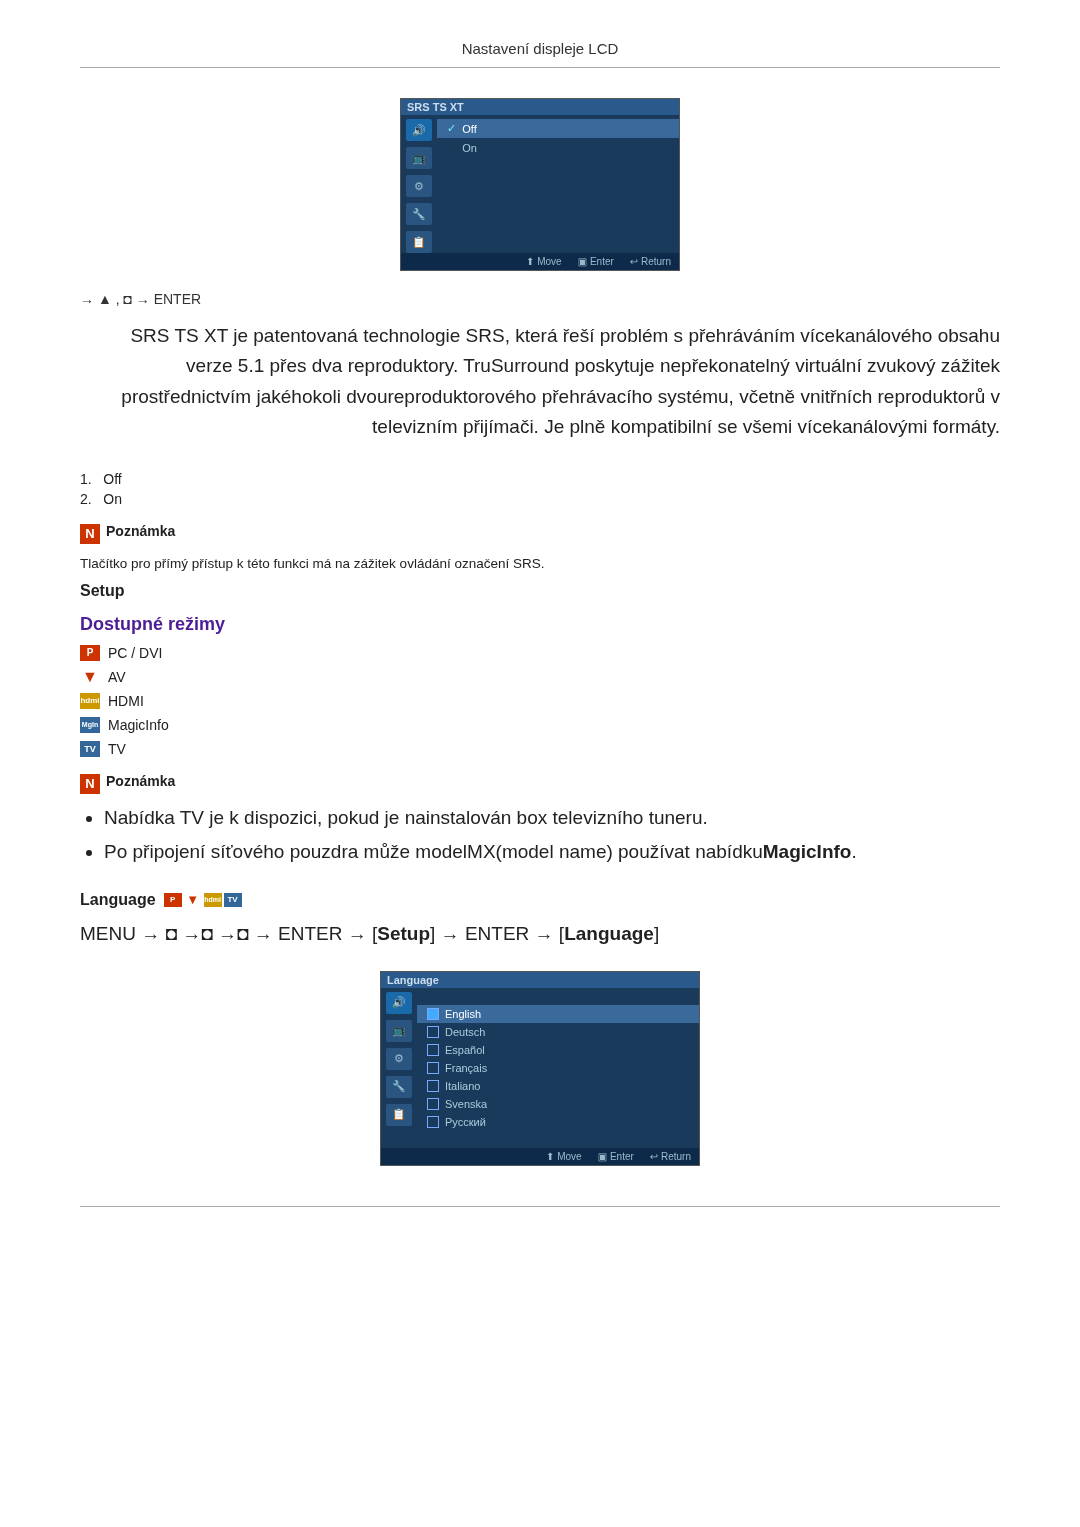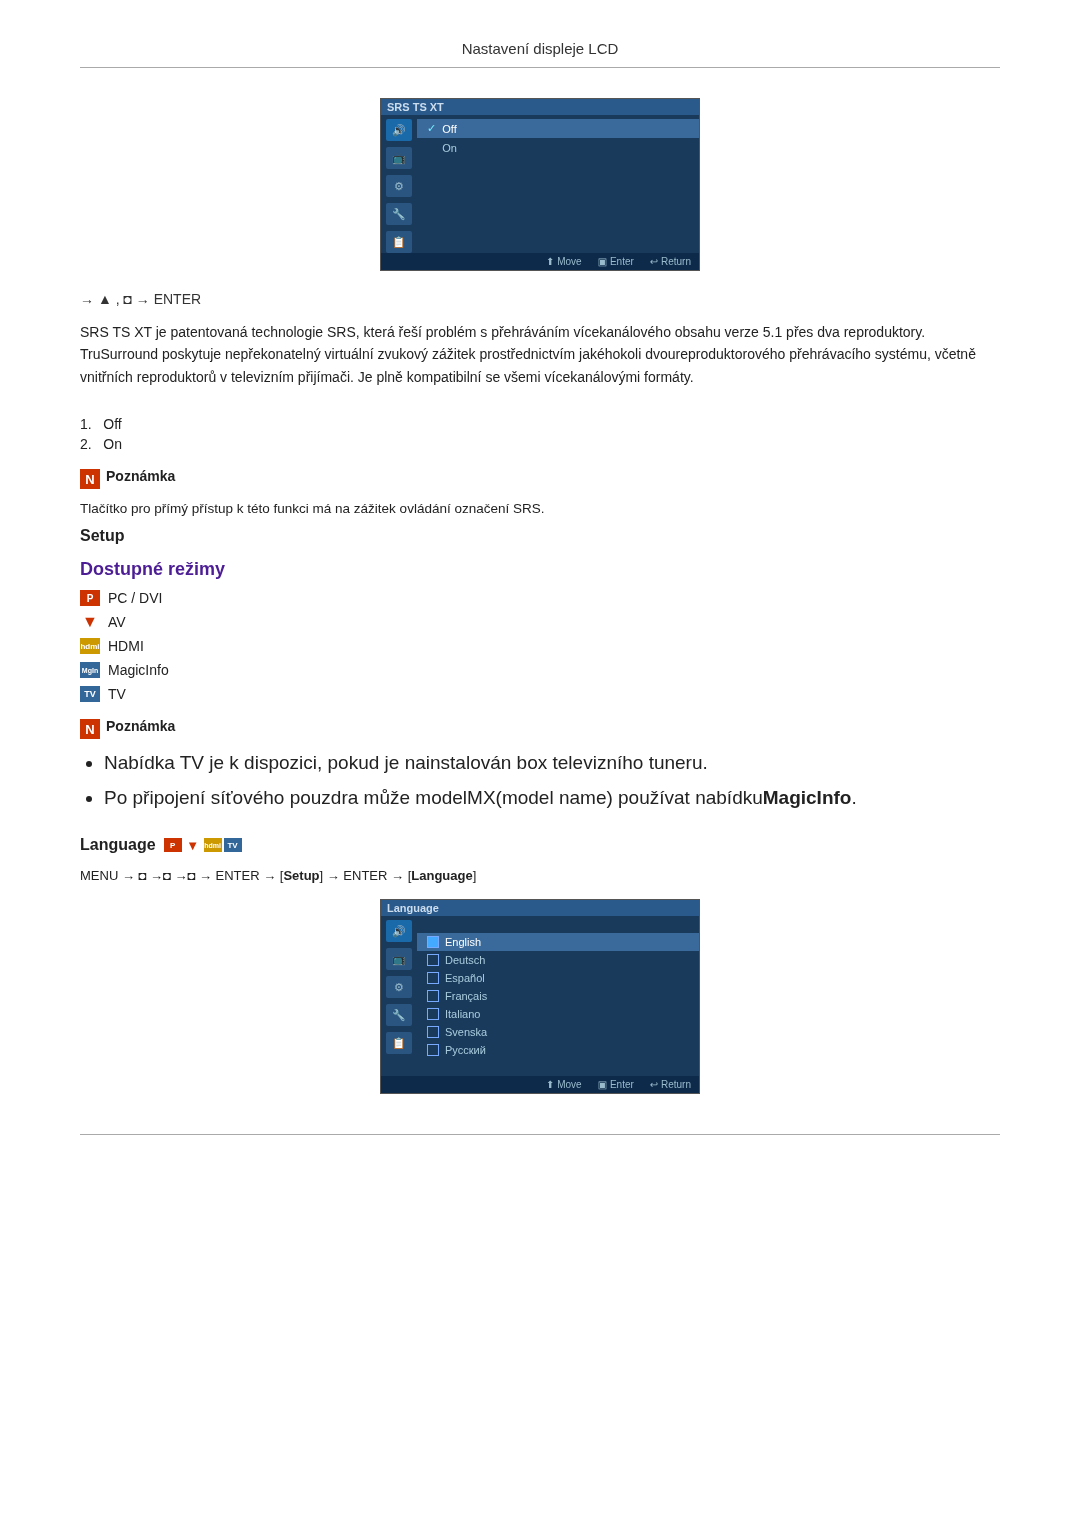--- a/index.html
+++ b/index.html
@@ -31,21 +31,21 @@
     }
 
     
     .screenshot-container {
       display: flex;
       justify-content: center;
       margin-bottom: 20px;
     }
 
     .menu-screenshot {
-      width: 320px;
+      width: 280px;
       background: #1a3a5c;
       border: 1px solid #555;
       padding: 0;
       font-size: 12px;
       color: #fff;
     }
 
     .menu-title-bar {
       background: #2a5a8c;
       color: #cde;
@@ -128,24 +128,25 @@
 
     
     .nav-instruction {
       font-size: 14px;
       margin-bottom: 14px;
       color: #333;
     }
 
     
     .description {
-      font-size: 14px;
+      font-size: 19px;
       line-height: 1.6;
       margin-bottom: 16px;
       color: #222;
+      text-align: right;
     }
 
     
     .simple-list {
       list-style: none;
       margin-bottom: 16px;
       margin-top: 28px;
     }
 
     .simple-list li {
@@ -304,22 +305,22 @@
     .lang-mode-icon.av { color: #cc3300; font-size: 12px; }
     .lang-mode-icon.txt {
       background: #cc9900;
       color: #fff;
       font-size: 7px;
       padding: 1px;
     }
     .lang-mode-icon.tv { background: #336699; color: #fff; }
 
     .menu-path {
-      font-size: 13px;
-      margin-bottom: 16px;
+      font-size: 19px;
+      margin-bottom: 26px;
       color: #222;
     }
 
     
     .lang-screenshot {
       width: 320px;
       background: #1a3a5c;
       border: 1px solid #555;
       font-size: 12px;
       color: #fff;

